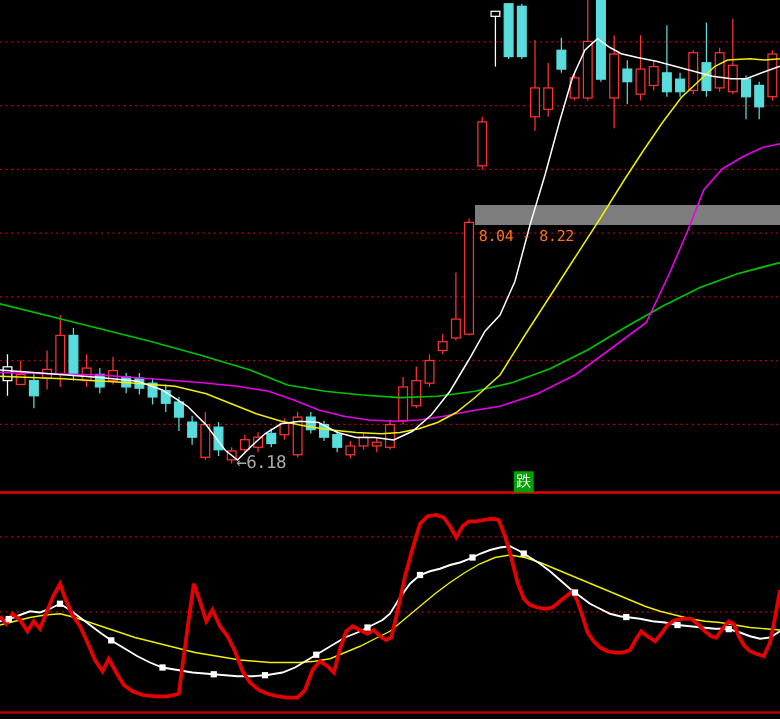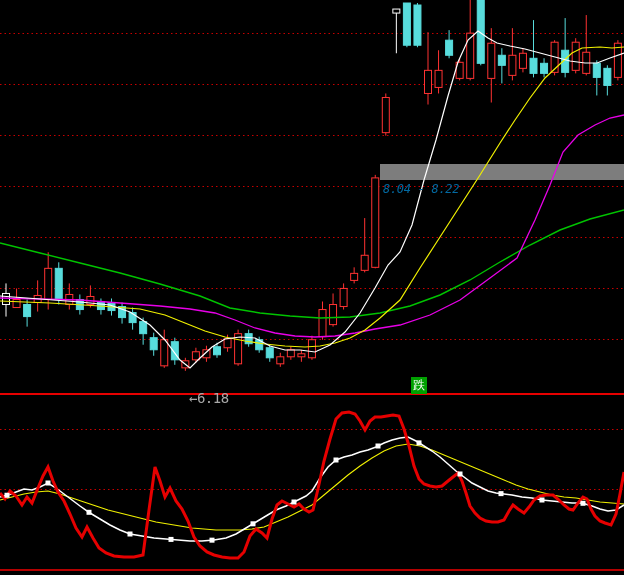--- a/index.html
+++ b/index.html
@@ -1,22 +1,22 @@
 <!DOCTYPE html>
 <html><head>
 <meta charset="utf-8">
 <style>
   html,body{margin:0;padding:0;background:#000;}
   .screen{position:relative;width:624px;height:575px;background:#000;overflow:hidden;
           font-family:"DejaVu Sans Mono","Liberation Mono",monospace;}
   #chart-svg{position:absolute;left:0;top:0;}
   .price-band-label{position:absolute;left:383px;top:182px;font-size:12px;letter-spacing:-0.3px;
-          color:#0369a1;white-space:nowrap;font-style:italic;}
+          color:#f97316;white-space:nowrap;}
   .low-annotation{position:absolute;left:189px;top:362px;font-size:14px;letter-spacing:-0.5px;
-          color:#a8a8a8;white-space:nowrap;margin-top:28px;}
+          color:#a8a8a8;white-space:nowrap;}
   .fall-badge{position:absolute;left:411px;top:377px;width:16px;height:17px;background:#00a000;
           color:#ffffff;font-size:12px;line-height:17px;text-align:center;}
 </style>
 </head>
 <body>
 
 <div class="screen">
   <svg id="chart-svg" width="624" height="575" viewBox="0 0 624 575">
       <line x1="0" y1="33.5" x2="624" y2="33.5" stroke="#c80000" stroke-width="1" stroke-dasharray="1.5 3"></line>
       <line x1="0" y1="84.5" x2="624" y2="84.5" stroke="#c80000" stroke-width="1" stroke-dasharray="1.5 3"></line>

